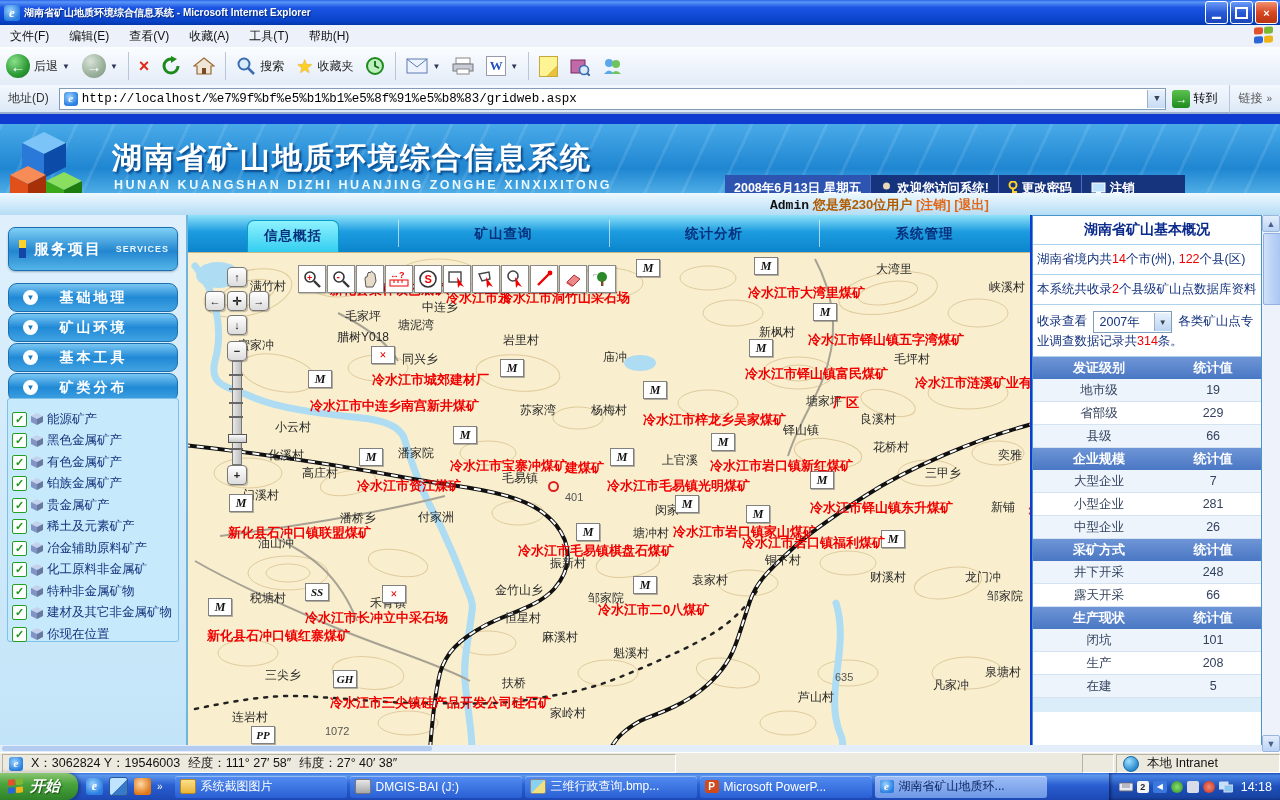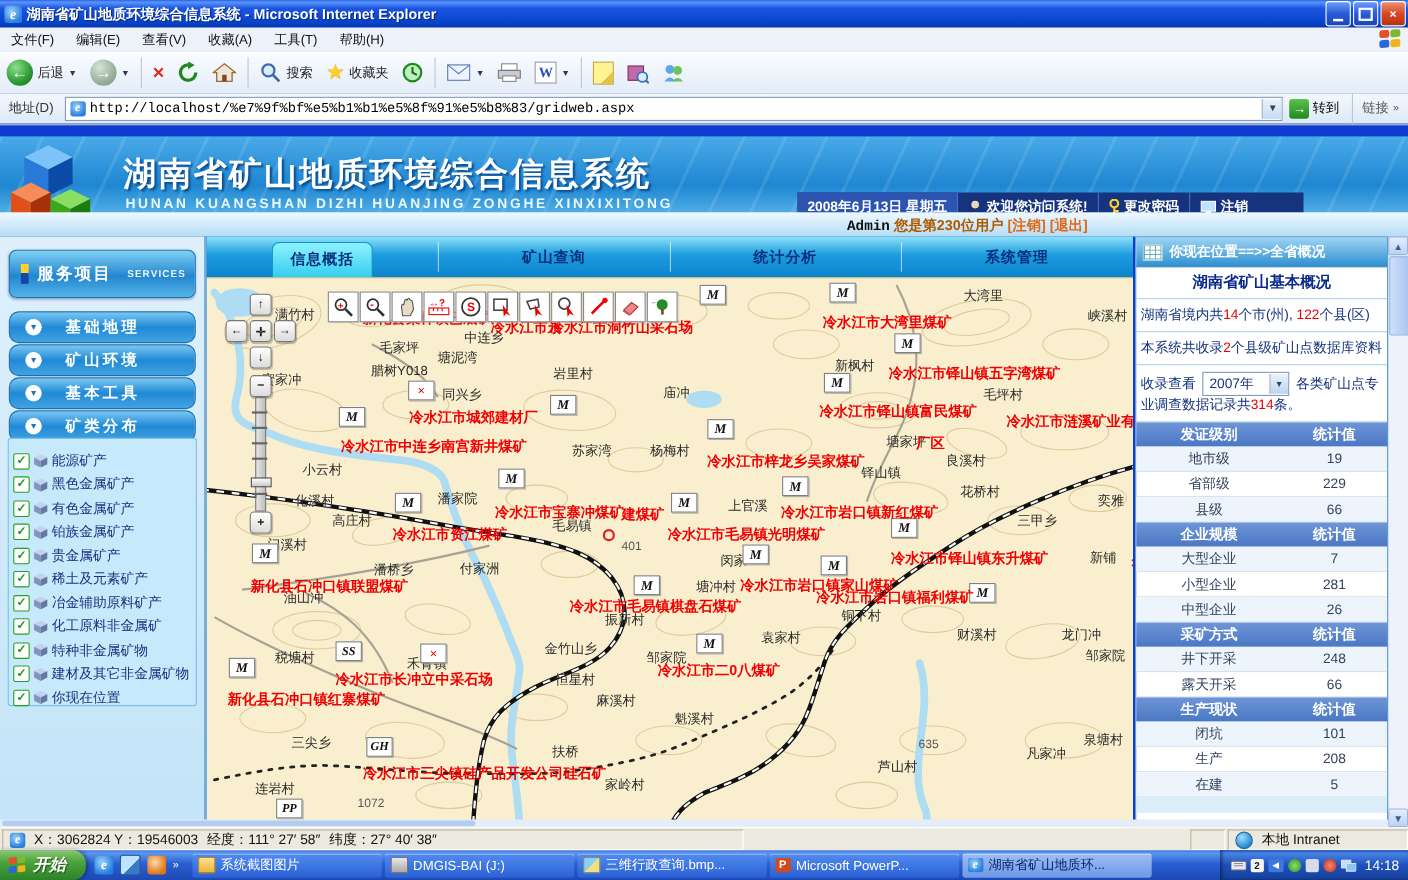--- a/index.html
+++ b/index.html
@@ -3,21 +3,21 @@
 <meta charset="utf-8">
 <style>
   html,body{margin:0;padding:0;}
   body{width:1280px;height:800px;overflow:hidden;position:relative;
        font-family:"Liberation Sans",sans-serif;background:#0f3bd0;}
   .abs{position:absolute;}
   
   #titlebar{position:absolute;left:0;top:0;width:1280px;height:25px;
     background:linear-gradient(180deg,#2a64e8 0%,#5a96f8 8%,#1c55e4 30%,#0842c8 85%,#0336a8 100%);
     display:flex;align-items:center;color:#fff;}
-  #titlebar .ttl{font-weight:bold;font-size:13px;text-shadow:1px 1px 1px #052a7a;flex:1;
+  #titlebar .ttl{font-weight:bold;font-size:10px;text-shadow:1px 1px 1px #052a7a;flex:1;
     white-space:nowrap;overflow:hidden;}
   .ie-e{display:inline-block;width:16px;height:16px;margin:0 4px 0 4px;border-radius:3px;
     background:radial-gradient(circle at 40% 35%,#9ad2ff,#2b7fe0 70%);color:#fff;
     font:italic bold 13px "Liberation Serif",serif;text-align:center;line-height:15px;}
   .winbtn{width:21px;height:21px;margin-right:2px;border:1px solid #fff;border-radius:3px;
     background:linear-gradient(180deg,#6a9cf8,#2a5ad8 50%,#1c46b8);color:#fff;font-size:11px;
     font-weight:bold;display:flex;align-items:center;justify-content:center;}
   .winbtn.close{background:linear-gradient(180deg,#f09070,#d84823 50%,#b83410);}
   .winbtn .box{width:9px;height:8px;border:2px solid #fff;}
   
@@ -835,24 +835,20 @@
             <text x="1" y="8" font-size="7" fill="#888">⌐</text>
             <circle cx="10" cy="8" r="5" fill="#2a8a2a"></circle>
             <rect x="9" y="12" width="2.4" height="5" fill="#7a4a20"></rect>
           </svg>
         </span>
     </div>
   </div>
 </div>
 
 <div id="rpanel">
-  <div class="phead">
-    <span class="pheadic"></span>
-    <span>你现在位置==&gt;&gt;全省概况</span>
-  </div>
   <div class="ptitle">湖南省矿山基本概况</div>
   <div class="prow"><span>湖南省境内共</span><span class="rnum">14</span><span>个市(州), </span><span class="rnum">122</span><span>个县(区)</span></div>
   <div class="prow"><span>本系统共收录</span><span class="rnum">2</span><span>个县级矿山点数据库资料</span></div>
   <div class="prow">
     <span>收录查看</span>
     <span class="yearsel">
       <span class="v">2007年</span>
       <span class="b">▼</span>
       </span>
     <span>各类矿山点专业</span><span>调查数据记录共</span><span class="rnum">314</span><span>条。</span>

